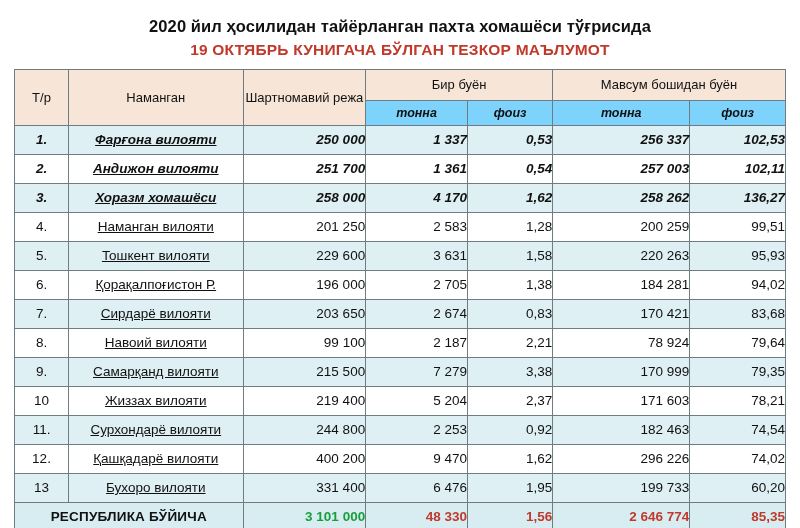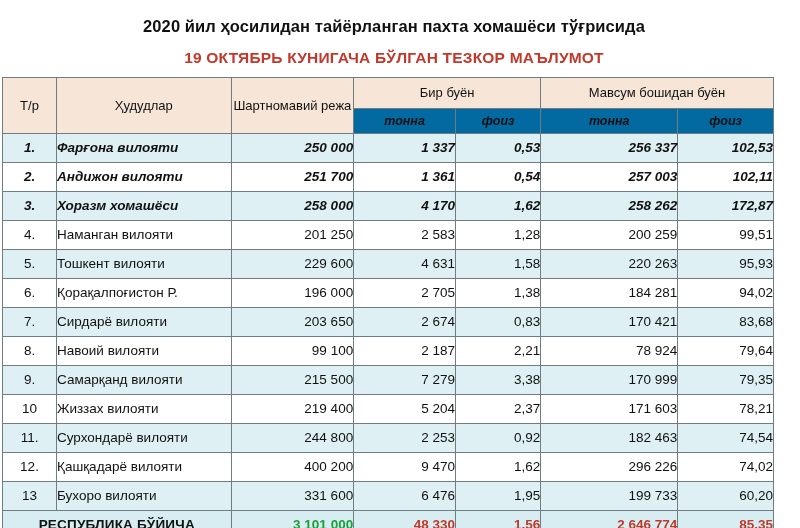--- a/index.html
+++ b/index.html
@@ -12,39 +12,39 @@
     height: 528px;
     font-family: "Liberation Sans", sans-serif;
     overflow: hidden;
     position: relative;
   }
   .page {
     width: 800px;
     height: 528px;
     position: relative;
     box-sizing: border-box;
-    padding: 10px 14px 0 2px;
+    padding: 10px 14px 0 14px;
   }
   .title-block {
     text-align: center;
     margin-top: 6px;
     margin-bottom: 10px;
   }
   .title-main {
     font-size: 16.5px;
     font-weight: bold;
     color: #111111;
     letter-spacing: 0.1px;
     line-height: 1.25;
   }
   .title-sub {
     font-size: 15.5px;
     font-weight: bold;
     color: #c0392b;
-    margin-top: 12px;
+    margin-top: 4px;
     letter-spacing: 0.2px;
   }
 
   
   .watermark {
     position: absolute;
     left: 0; right: 0; top: 70px;
     height: 440px;
     display: flex;
     flex-direction: column;
@@ -87,34 +87,34 @@
   .hdr {
     background: #f7e6d8;
     text-align: center;
     font-size: 13px;
     font-weight: normal;
     color: #111;
     height: 30px;
   }
   .hdr.tall { height: 38px; }
   .hdr-sub {
-    background: #0369a1;
+    background: #7dd3fc;
     text-align: center;
     font-size: 12.5px;
     font-style: italic;
     color: #111;
     height: 24px;
   }
   td.cell {
     height: 28px;
     font-size: 13.5px;
     color: #111;
   }
   .c-num { text-align: center; }
-  .c-name { text-align: left; padding-left: 10px; }
+  .c-name { text-align: center; padding-left: 10px; text-decoration: underline; }
   .c-val { text-align: right; padding-right: 12px; }
 
   tr.alt-a td { background: #dff0f4; }
   tr.alt-b td { background: #ffffff; }
   tr.top3 td {
     font-weight: bold;
     font-style: italic;
     font-size: 13.5px;
   }
   tr.top3 td.c-name { font-style: italic; }
@@ -158,21 +158,21 @@
       <col style="width:168px">
       <col style="width:118px">
       <col style="width:98px">
       <col style="width:82px">
       <col style="width:132px">
       <col style="width:92px">
     </colgroup>
     <thead>
       <tr>
         <th class="hdr tall" rowspan="2">Т/р</th>
-        <th class="hdr tall" rowspan="2">Ҳудудлар</th>
+        <th class="hdr tall" rowspan="2">Наманган</th>
         <th class="hdr tall" rowspan="2">Шартномавий режа</th>
         <th class="hdr sep-left" colspan="2">Бир буён</th>
         <th class="hdr sep-left" colspan="2">Мавсум бошидан буён</th>
       </tr>
       <tr>
         <th class="hdr-sub sep-left">тонна</th>
         <th class="hdr-sub">фоиз</th>
         <th class="hdr-sub sep-left">тонна</th>
         <th class="hdr-sub">фоиз</th>
       </tr>
@@ -196,36 +196,36 @@
         <td class="cell c-val sep-left">257 003</td>
         <td class="cell c-val">102,11</td>
       </tr>
       <tr class="alt-a top3">
         <td class="cell c-num">3.</td>
         <td class="cell c-name">Хоразм хомашёси</td>
         <td class="cell c-val">258 000</td>
         <td class="cell c-val sep-left">4 170</td>
         <td class="cell c-val">1,62</td>
         <td class="cell c-val sep-left">258 262</td>
-        <td class="cell c-val">172,87</td>
+        <td class="cell c-val">136,27</td>
       </tr>
       <tr class="alt-b">
         <td class="cell c-num">4.</td>
         <td class="cell c-name">Наманган вилояти</td>
         <td class="cell c-val">201 250</td>
         <td class="cell c-val sep-left">2 583</td>
         <td class="cell c-val">1,28</td>
         <td class="cell c-val sep-left">200 259</td>
         <td class="cell c-val">99,51</td>
       </tr>
       <tr class="alt-a">
         <td class="cell c-num">5.</td>
         <td class="cell c-name">Тошкент вилояти</td>
         <td class="cell c-val">229 600</td>
-        <td class="cell c-val sep-left">4 631</td>
+        <td class="cell c-val sep-left">3 631</td>
         <td class="cell c-val">1,58</td>
         <td class="cell c-val sep-left">220 263</td>
         <td class="cell c-val">95,93</td>
       </tr>
       <tr class="alt-b">
         <td class="cell c-num">6.</td>
         <td class="cell c-name">Қорақалпоғистон Р.</td>
         <td class="cell c-val">196 000</td>
         <td class="cell c-val sep-left">2 705</td>
         <td class="cell c-val">1,38</td>
@@ -282,21 +282,21 @@
         <td class="cell c-name">Қашқадарё вилояти</td>
         <td class="cell c-val">400 200</td>
         <td class="cell c-val sep-left">9 470</td>
         <td class="cell c-val">1,62</td>
         <td class="cell c-val sep-left">296 226</td>
         <td class="cell c-val">74,02</td>
       </tr>
       <tr class="alt-a">
         <td class="cell c-num">13</td>
         <td class="cell c-name">Бухоро вилояти</td>
-        <td class="cell c-val">331 600</td>
+        <td class="cell c-val">331 400</td>
         <td class="cell c-val sep-left">6 476</td>
         <td class="cell c-val">1,95</td>
         <td class="cell c-val sep-left">199 733</td>
         <td class="cell c-val">60,20</td>
       </tr>
       <tr class="total">
         <td class="total-label" colspan="2">РЕСПУБЛИКА БЎЙИЧА</td>
         <td class="total-green">3 101 000</td>
         <td class="total-red sep-left">48 330</td>
         <td class="total-red">1,56</td>

